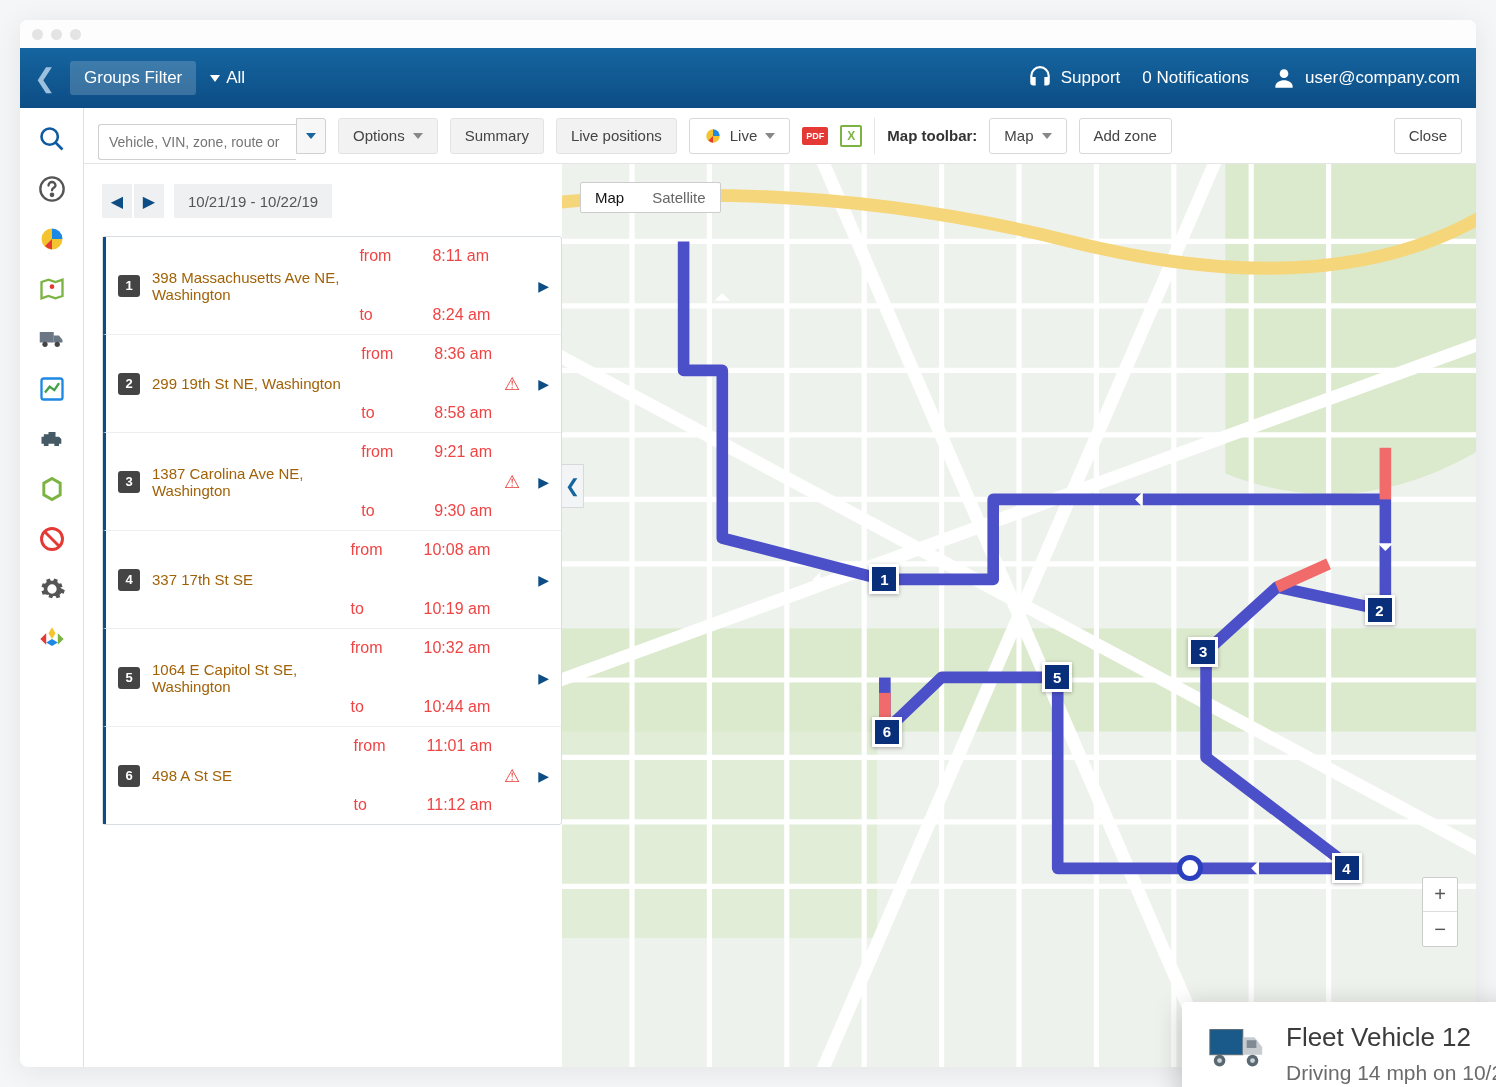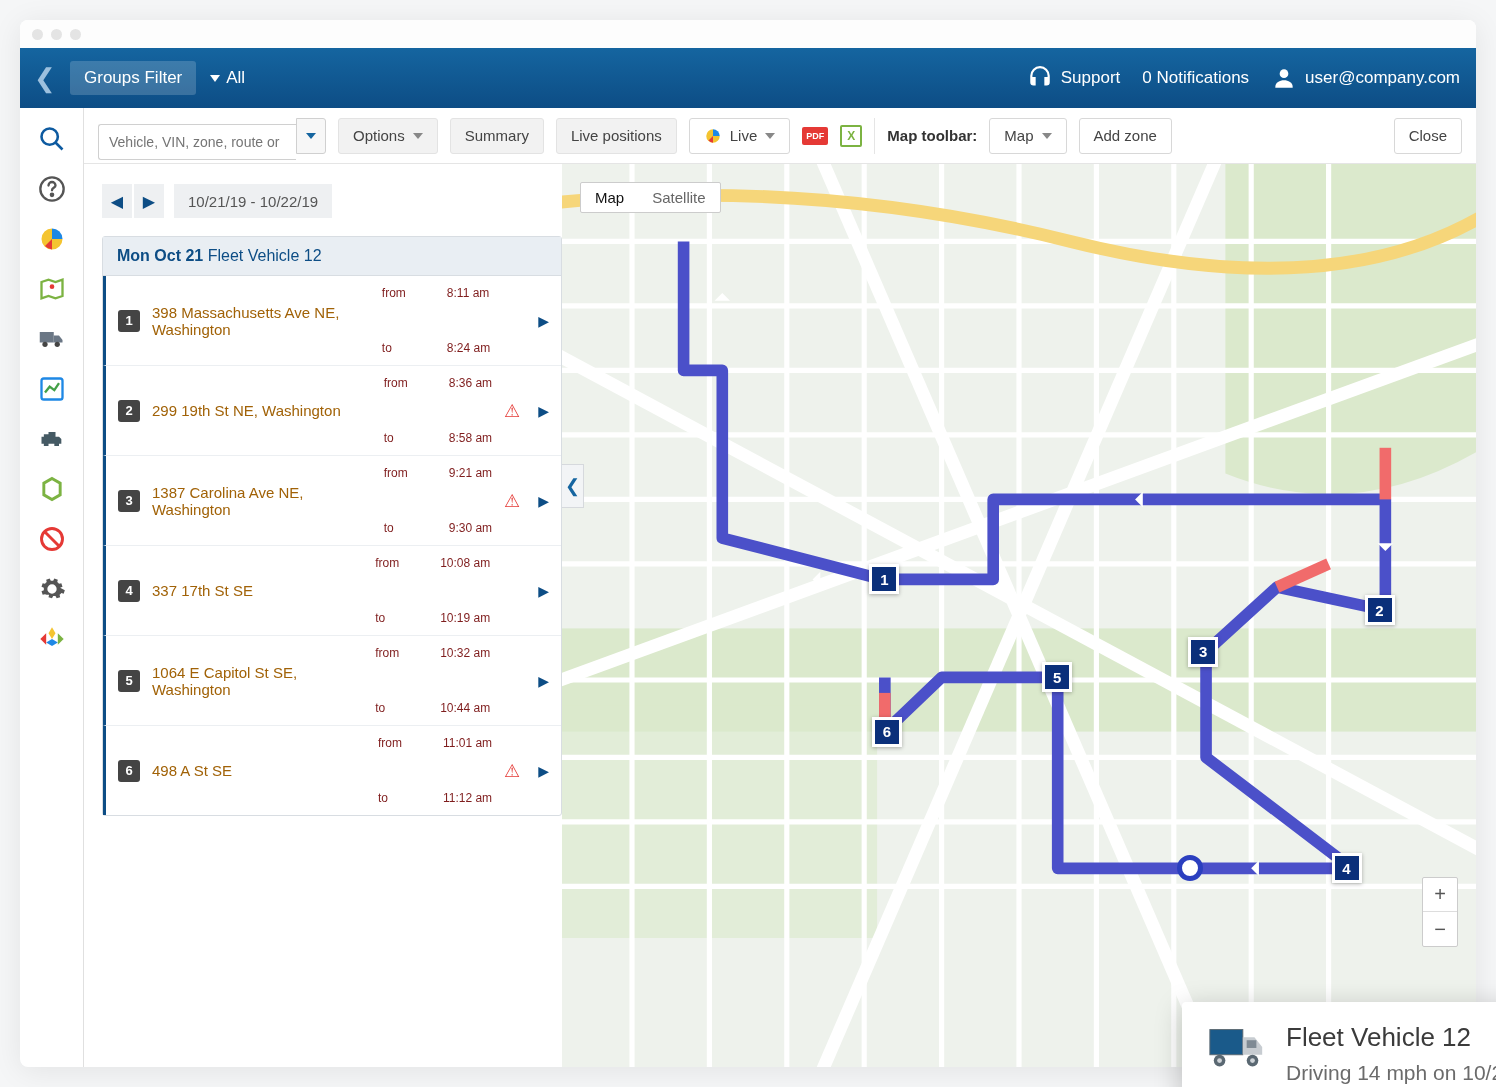--- a/index.html
+++ b/index.html
@@ -50,21 +50,21 @@
 .arrowpair { display:flex; gap:2px;}
 .datebox { background:#eef0f2; height:34px; padding:0 14px; display:flex; align-items:center; font-size:15px; color:#555;}
 
 .trips { border:1px solid #d8dde2; border-radius:3px;}
 .trips-header { background:#e9eef3; padding:10px 14px; font-size:16px; color:#0d4d85; border-bottom:1px solid #d8dde2;}
 .trips-header b { font-weight:700;}
 .trip { display:flex; align-items:center; padding:10px 12px; border-bottom:1px solid #eceff2; border-left:3px solid #0d4d85; gap:12px; cursor:pointer;}
 .trip:last-child { border-bottom:none;}
 .numbox { width:22px; height:22px; background:#444; color:#fff; font-size:13px; font-weight:600; display:flex; align-items:center; justify-content:center; border-radius:3px;}
 .addr { flex:1; color:#a16207; font-size:15px;}
-.timecol { font-size:12px; color:#7f1d1d; display:grid; grid-template-columns:auto auto; column-gap:10px; row-gap:1px;gap:41px;}
+.timecol { font-size:16px; color:#ef4444; display:grid; grid-template-columns:auto auto; column-gap:10px; row-gap:1px;gap:41px;}
 .warn { color:#e53935; font-size:18px;}
 .trip .chev { color:#0d4d85; font-size:14px; margin-left:6px;}
 
 .collapse-tab { position:absolute; left:478px; top:300px; width:22px; height:44px; background:#f2f4f6; border:1px solid #d6d9dd; border-left:none; display:flex; align-items:center; justify-content:center; color:#1565a0; font-size:18px; cursor:pointer; z-index:5;}
 
 .map-pane { flex:1; position:relative; background:#eef2ec;}
 .map-svg { position:absolute; inset:0; width:100%; height:100%;}
 .map-type { position:absolute; top:18px; left:18px; display:flex; background:#fff; border:1px solid #ccc; border-radius:2px;}
 .map-type div { padding:6px 14px; font-size:15px; cursor:pointer; color:#666;}
 .map-type div.active { color:#111; font-weight:500;}
@@ -243,24 +243,20 @@
         <div class="left-pane">
           <div class="date-nav">
             <div class="arrowpair">
               <div class="arrowbox">◀</div>
               <div class="arrowbox">▶</div>
             </div>
             <div class="datebox">10/21/19 - 10/22/19</div>
           </div>
 
           <div class="trips">
-            <div class="trips-header">
-              <b>Mon Oct 21</b>
-              <span>Fleet Vehicle 12</span>
-            </div>
             <div id="trips-container">
                 <div class="trip">
                   <div class="numbox">1</div>
                   <div class="addr">398 Massachusetts Ave NE, Washington</div>
                   <div class="timecol">
                     <span>from</span>
                     <span>8:11 am</span>
                     <span>to</span>
                     <span>8:24 am</span>
                   </div>

